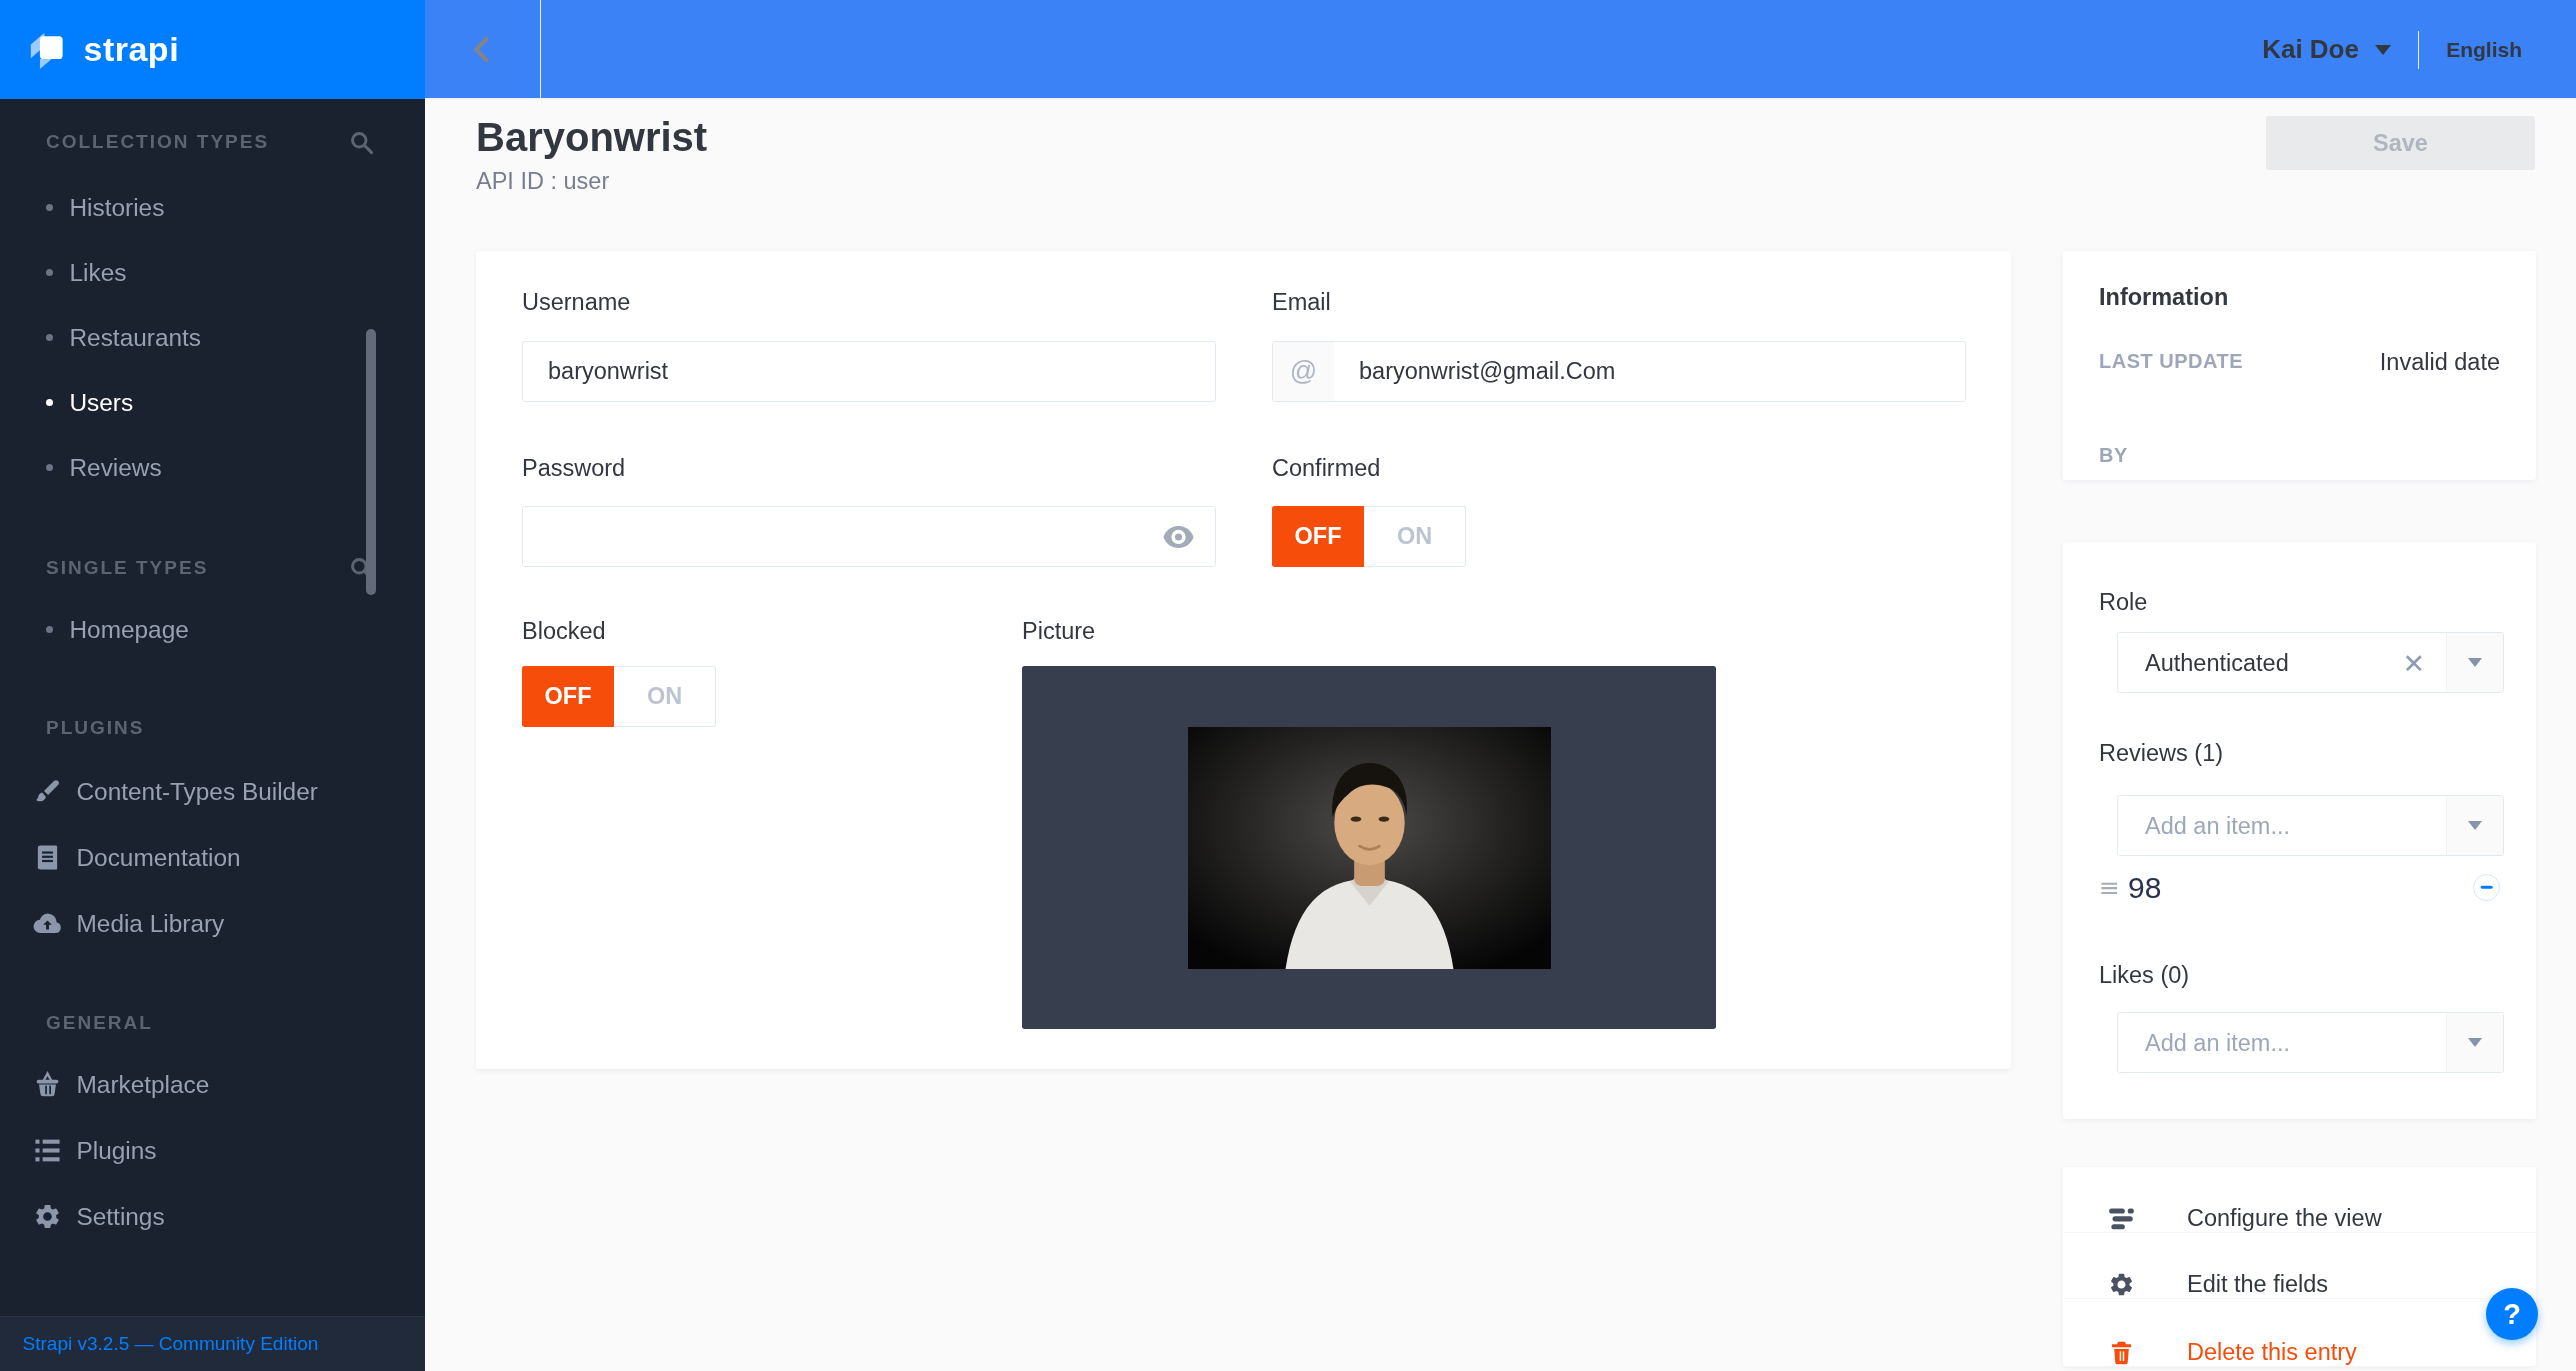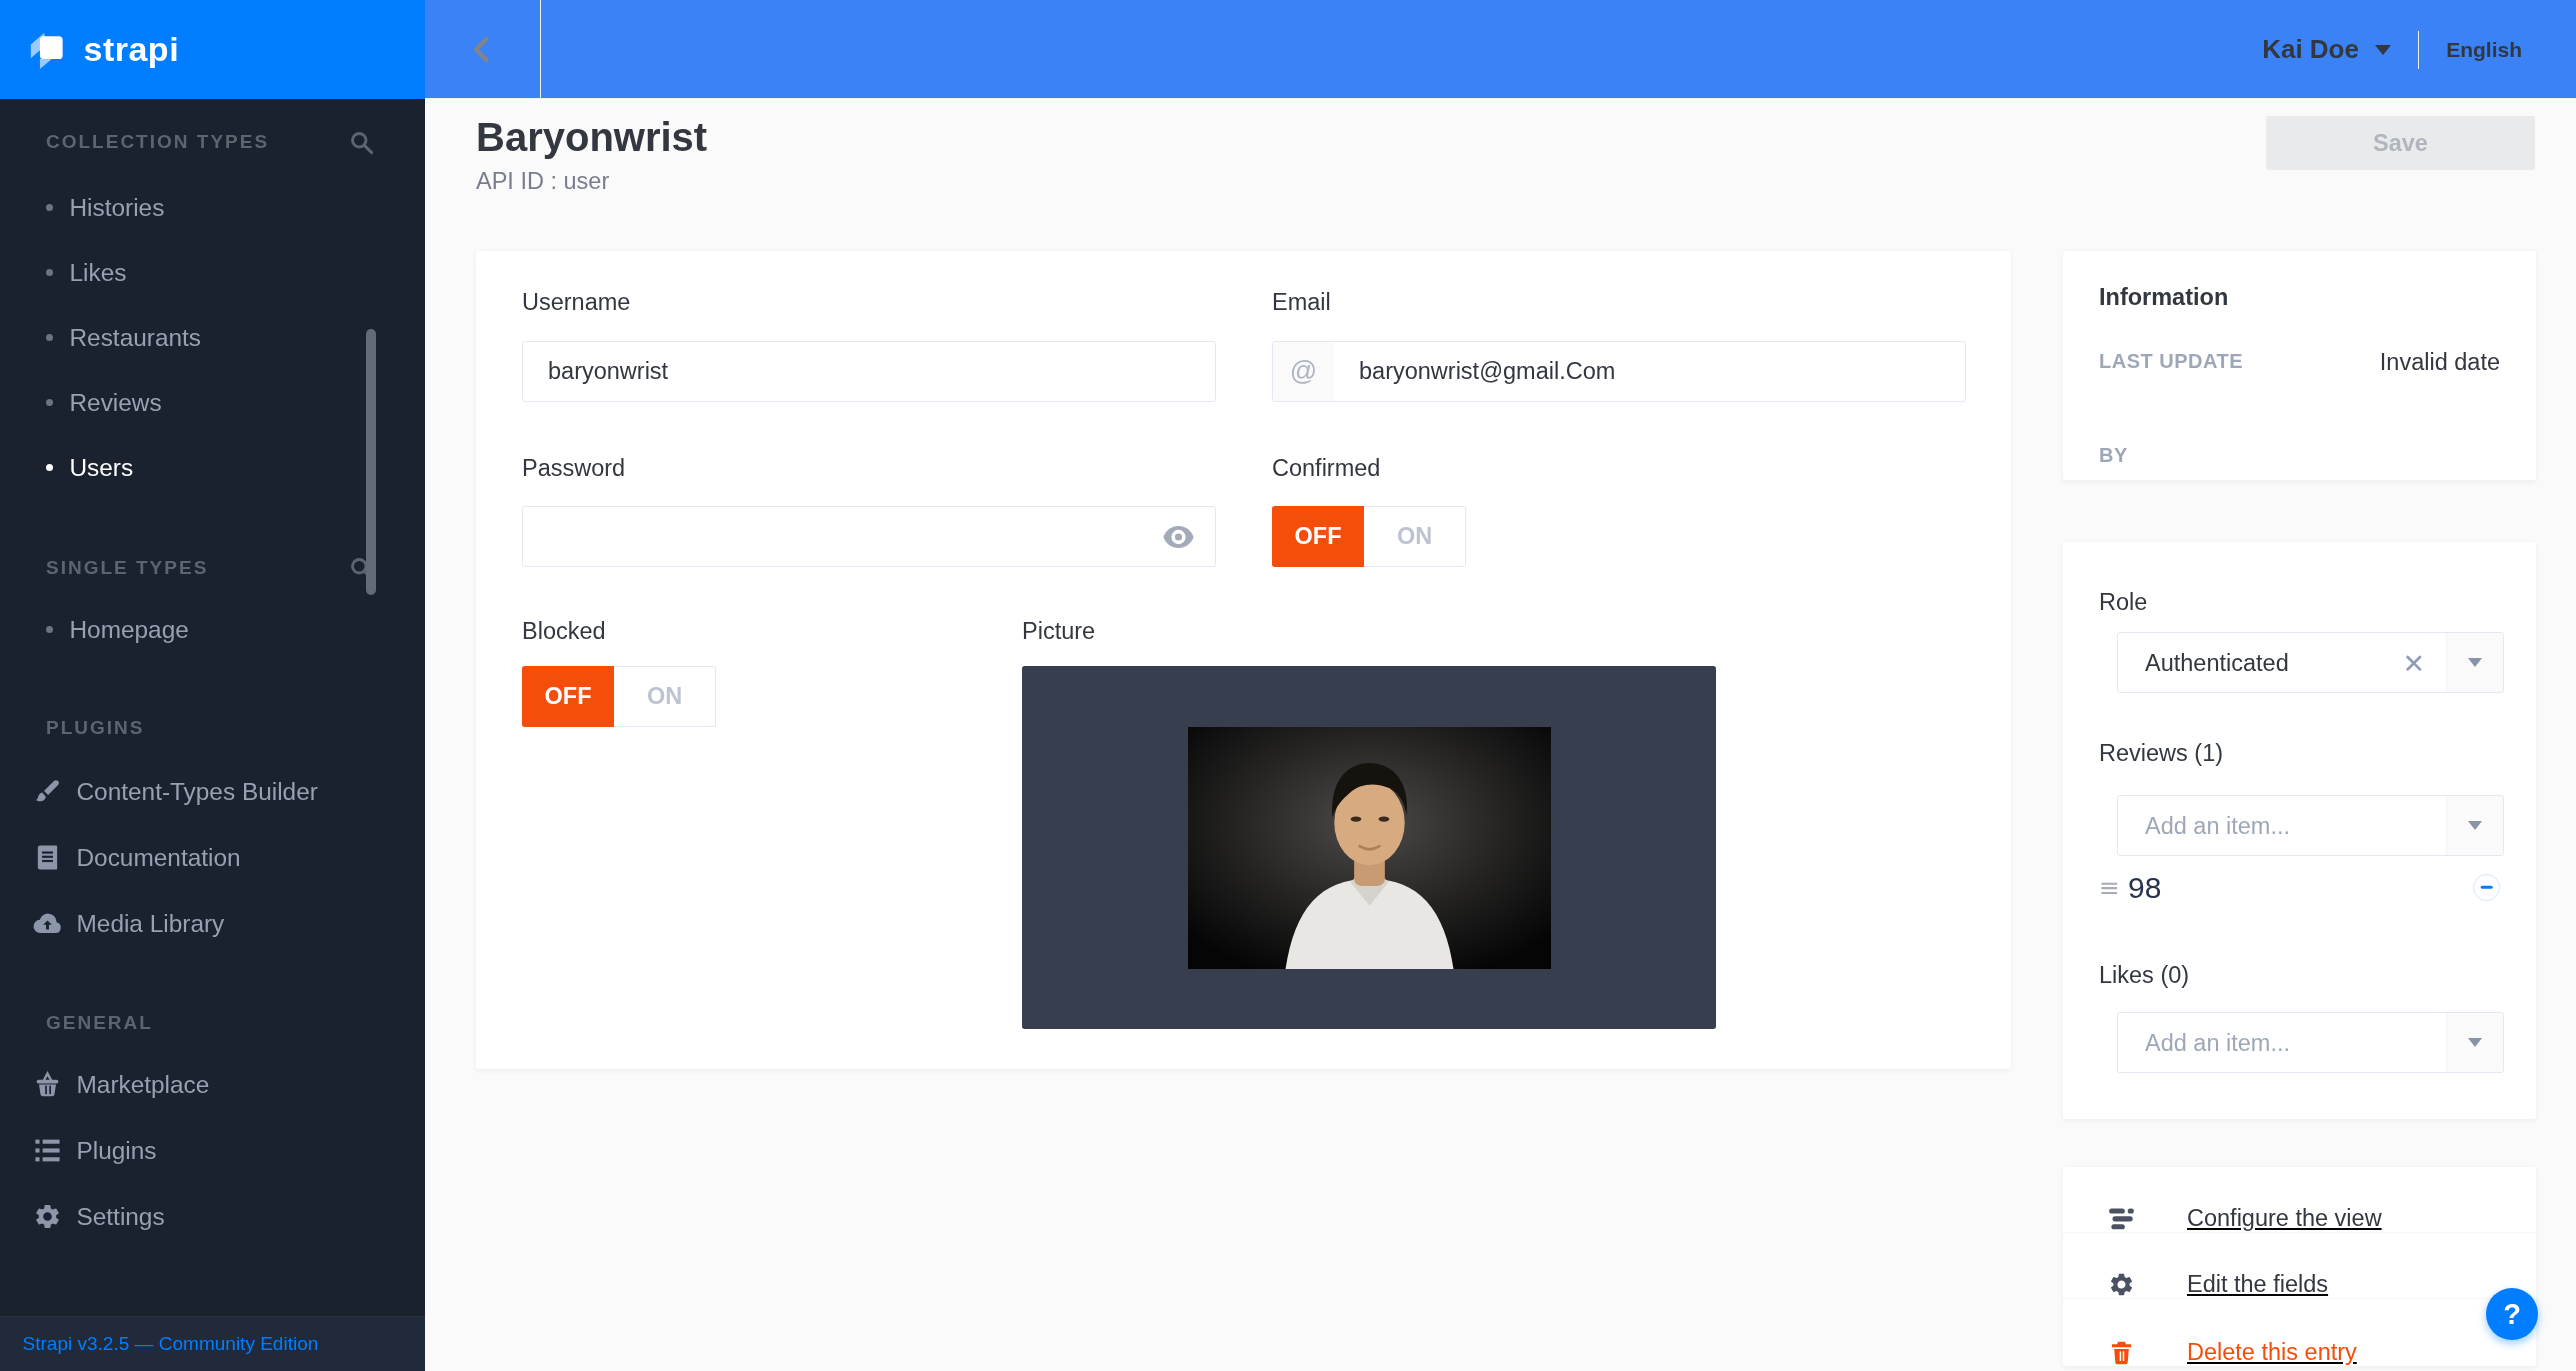--- a/index.html
+++ b/index.html
@@ -53,21 +53,21 @@
   .lang-btn { font-size:21px; font-weight:700; color:#333740; cursor:pointer; }
 
   
   .content { position:relative; height:1272px; background:#fafafb; }
   .page-title { position:absolute; left:51px; top:16.3px; font-size:40px; font-weight:700; color:#333740; }
   .page-sub { position:absolute; left:51px; top:69px; font-size:23.5px; color:#787e8f; }
   .save-btn { position:absolute; left:1841px; top:17px; width:269px; height:54px;
     background:#e9eaeb; color:#b0b6bd; font-size:23.5px; font-weight:700;
     border:none; border-radius:2.7px; font-family:inherit; }
 
-  .card { background:#fff; border-radius:2.7px; box-shadow:0 1.8px 5.4px rgba(40,55,80,.06);text-decoration:underline; }
+  .card { background:#fff; border-radius:2.7px; box-shadow:0 1.8px 5.4px rgba(40,55,80,.06); }
 
   
   .form-card { position:absolute; left:51px; top:152px; width:1535px; height:818px; }
   .f-label { position:absolute; font-size:23.5px; color:#333740; }
   .inp { position:absolute; height:61px; background:#fff; border:0.9px solid #e3e9f3;
     border-radius:2.7px; display:flex; align-items:center; overflow:hidden; }
   .inp input { border:none; outline:none; flex:1; height:100%; font-size:23.5px;
     color:#333740; padding:0 25px; font-family:inherit; background:transparent; }
   .at-box { width:61px; height:100%; background:#fafafb; color:#aeb6c4; font-size:27px;
     display:flex; align-items:center; justify-content:center; flex:none; }
@@ -154,27 +154,27 @@
           <span>Histories</span>
         </li>
       <li class="side-li">
           <span class="dot"></span>
           <span>Likes</span>
         </li>
       <li class="side-li">
           <span class="dot"></span>
           <span>Restaurants</span>
         </li>
+      <li class="side-li active">
+          <span class="dot"></span>
+          <span>Users</span>
+        </li>
       <li class="side-li">
           <span class="dot"></span>
           <span>Reviews</span>
-        </li>
-      <li class="side-li active">
-          <span class="dot"></span>
-          <span>Users</span>
         </li>
     </ul>
 
     <div class="sec-head sec-single">
       <span class="sec-title">SINGLE TYPES</span>
       <svg class="sec-search" viewBox="0 0 24 24" fill="none" stroke="currentColor" stroke-width="2.6">
         <circle cx="10" cy="10" r="6"></circle>
           <line x1="14.8" y1="14.8" x2="21" y2="21" stroke-linecap="round"></line>
       </svg>
     </div>

